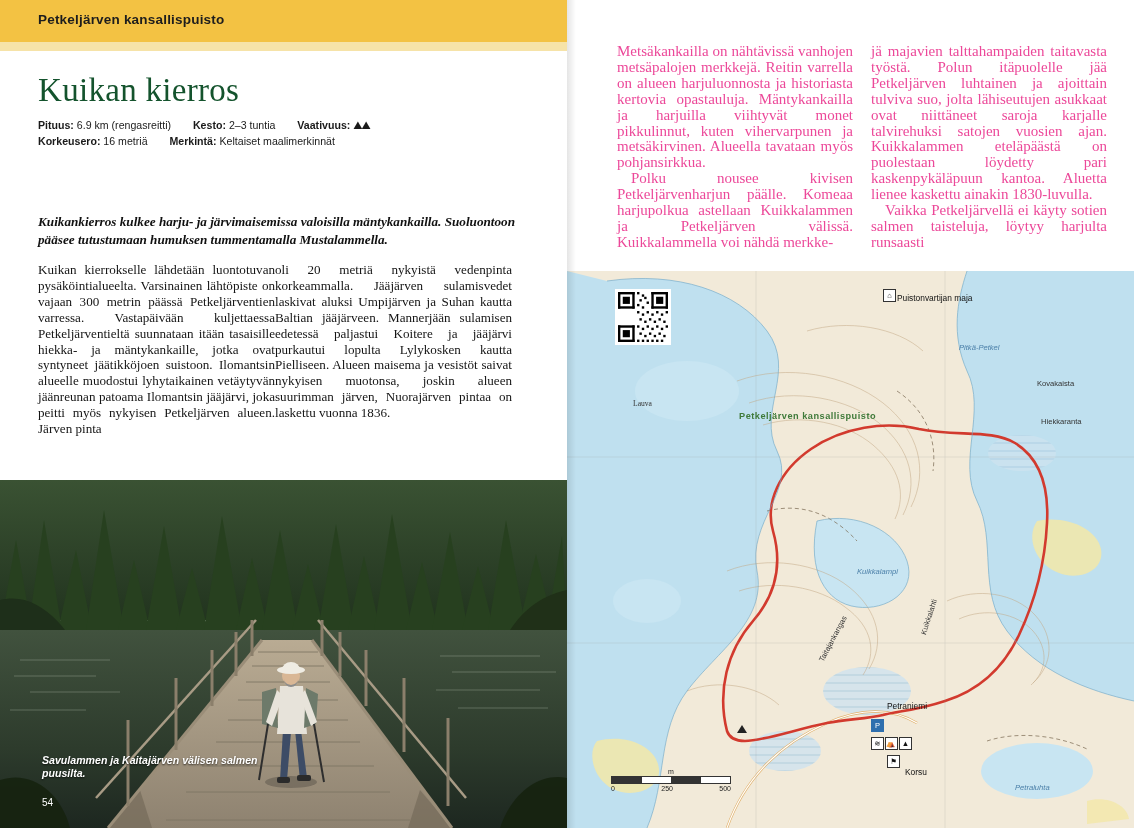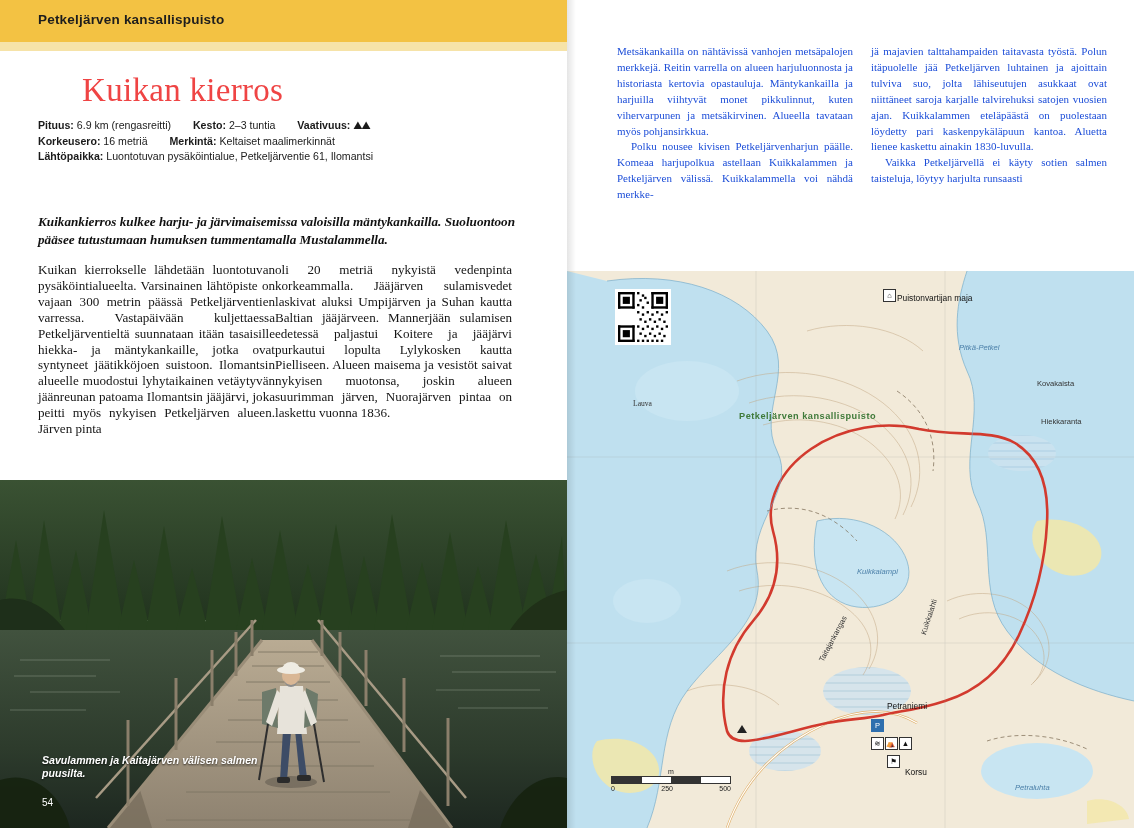--- a/index.html
+++ b/index.html
@@ -53,23 +53,22 @@
     letter-spacing: 0.2px;
     color: #1d1d1d;
   }
   .route-title {
     position: absolute;
     top: 72px;
     left: 38px;
     font-size: 33px;
     font-weight: normal;
     letter-spacing: 0.3px;
-    color: #ef4444;
+    color: #14532d;
     font-family: "Liberation Serif", serif;
-    margin-left: 44px;
   }
   .facts {
     position: absolute;
     top: 118px;
     left: 38px;
     width: 490px;
     font-family: "Liberation Sans", sans-serif;
     font-size: 10.6px;
     line-height: 15.5px;
     color: #1a1a1a;
@@ -154,25 +153,25 @@
   .rcols {
     position: absolute;
     top: 44px;
     left: 50px;
     width: 490px;
     display: flex;
     gap: 18px;
   }
   .rcol {
     width: 236px;
-    font-size: 11px;
+    font-size: 15px;
     line-height: 15.9px;
     text-align: justify;
     hyphens: auto;
-    color: #1d4ed8;
+    color: #ec4899;
   }
   .rcol p { margin: 0; }
   .rcol p + p { text-indent: 14px; }
 
   .map {
     position: absolute;
     left: 567px;
     top: 271px;
     width: 567px;
     height: 557px;
@@ -272,24 +271,20 @@
         <span class="gap"></span>
         <span class="lbl">Vaativuus:</span>
         <span class="diff-icons">⛰⛰</span>
       </div>
       <div class="row">
         <span class="lbl">Korkeusero:</span>
         <span>16 metriä</span>
         <span class="gap"></span>
         <span class="lbl">Merkintä:</span>
         <span>Keltaiset maalimerkinnät</span>
-      </div>
-      <div class="row">
-        <span class="lbl">Lähtöpaikka:</span>
-        <span>Luontotuvan pysäköintialue, Petkeljärventie 61, Ilomantsi</span>
       </div>
     </div>
 
     <div class="intro">Kuikankierros kulkee harju- ja järvimaisemissa valoisilla mäntykankailla. Suoluontoon pääsee tutustumaan humuksen tummentamalla Mustalammella.</div>
 
     <div class="cols">
       <div class="col">
         <p>Kuikan kierrokselle lähdetään luontotuvan pysäköintialueelta. Varsinainen lähtöpiste on vajaan 300 metrin päässä Petkeljärventien varressa. Vastapäivään kuljettaessa Petkeljärventieltä suunnataan itään tasaisille hiekka- ja mäntykankaille, jotka ovat syntyneet jäätikköjoen suistoon. Ilomantsin alueelle muodostui lyhytaikainen vetäytyvän jäänreunan patoama Ilomantsin jääjärvi, joka peitti myös nykyisen Petkeljärven alueen. Järven pinta</p>
       </div>
       <div class="col">

